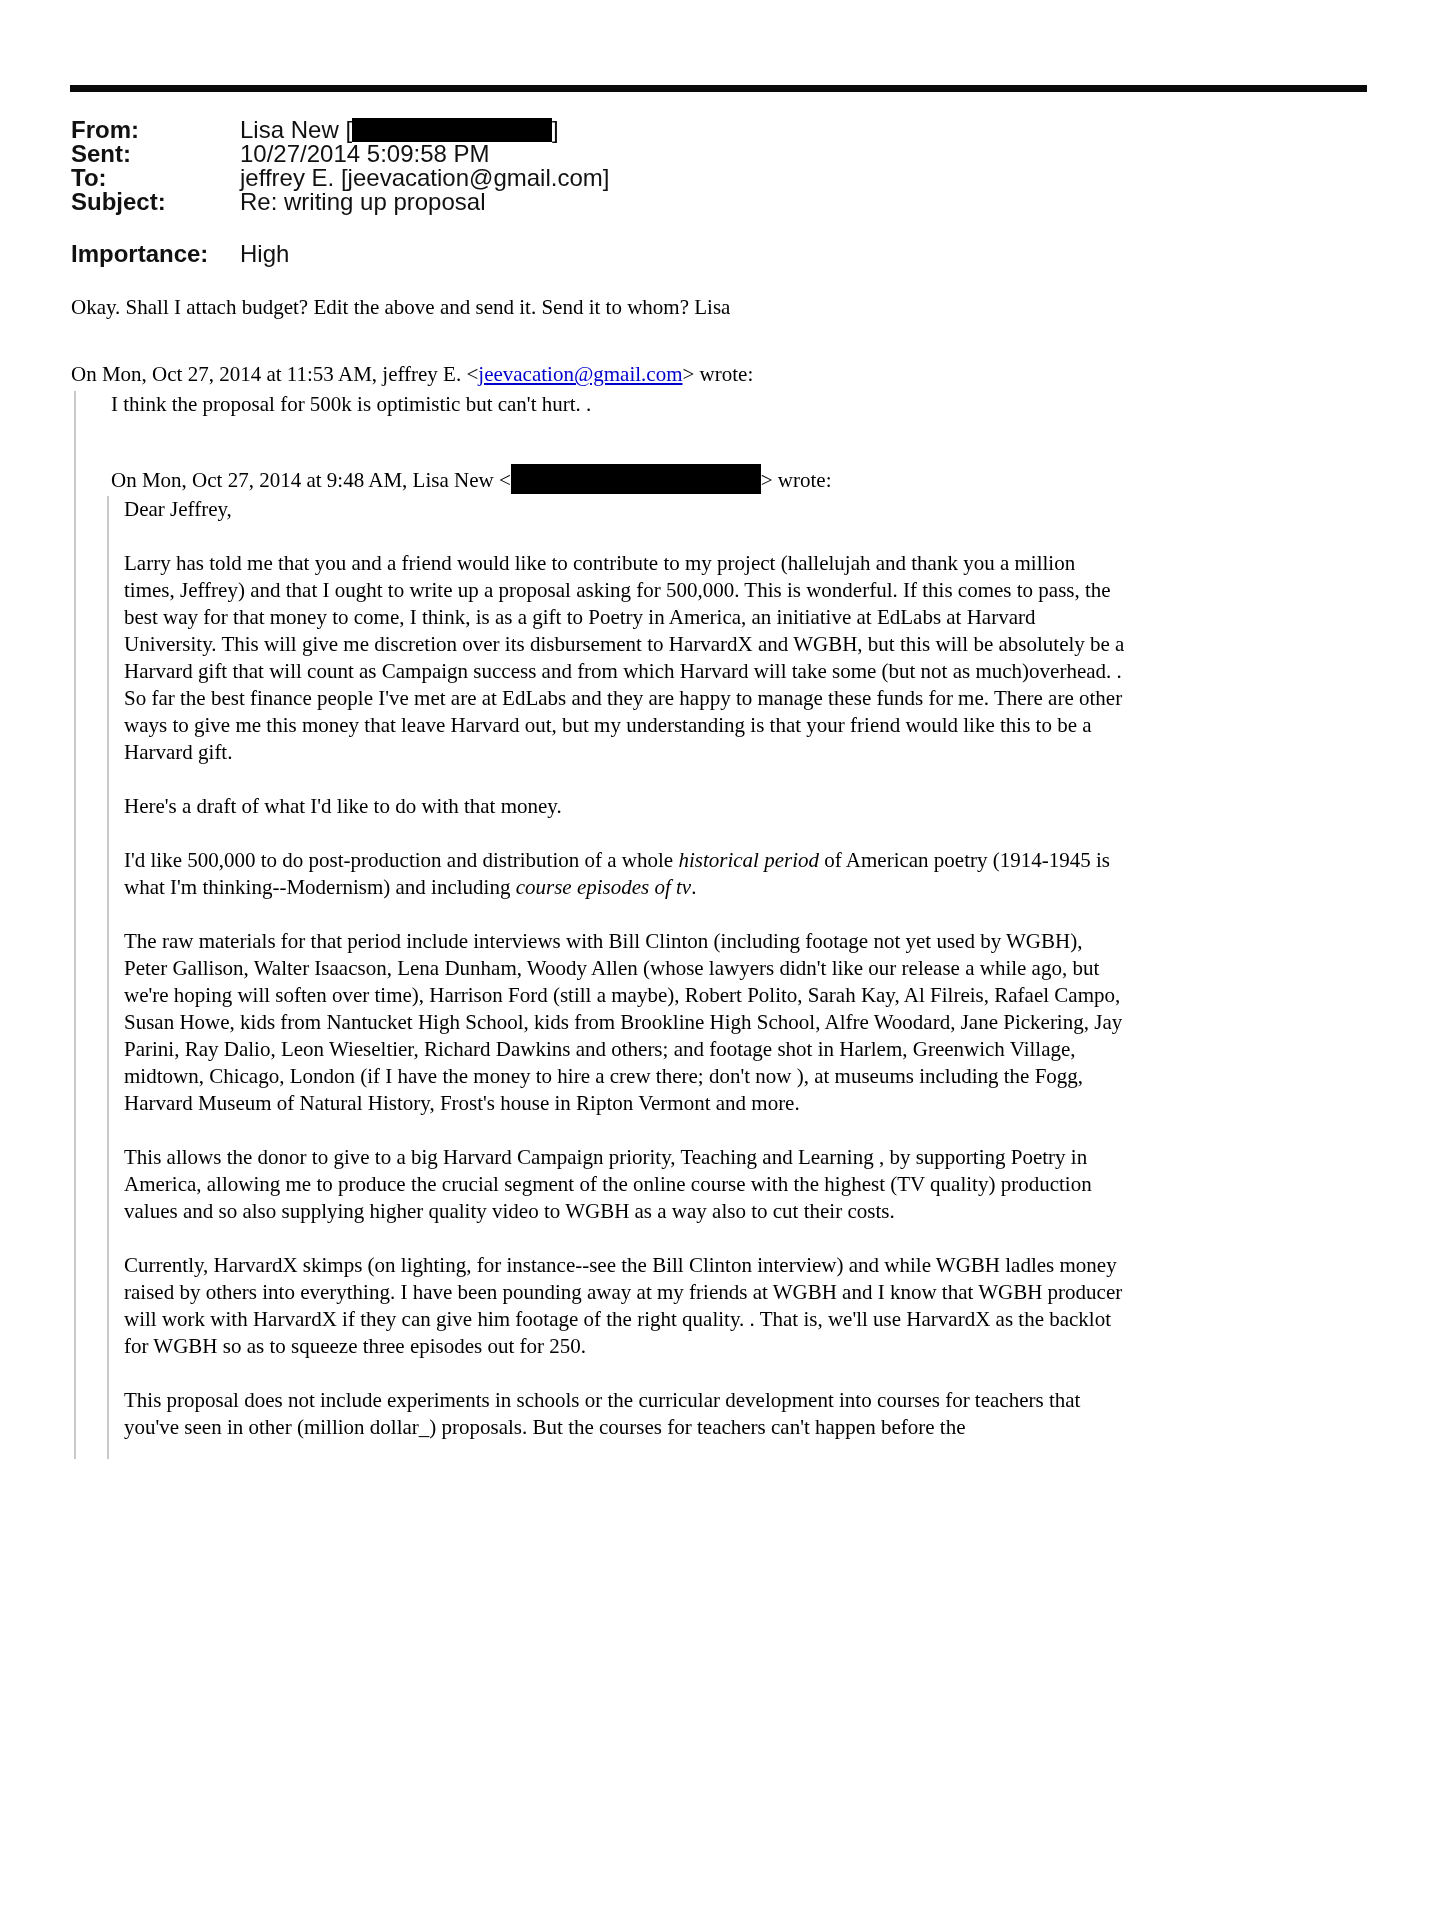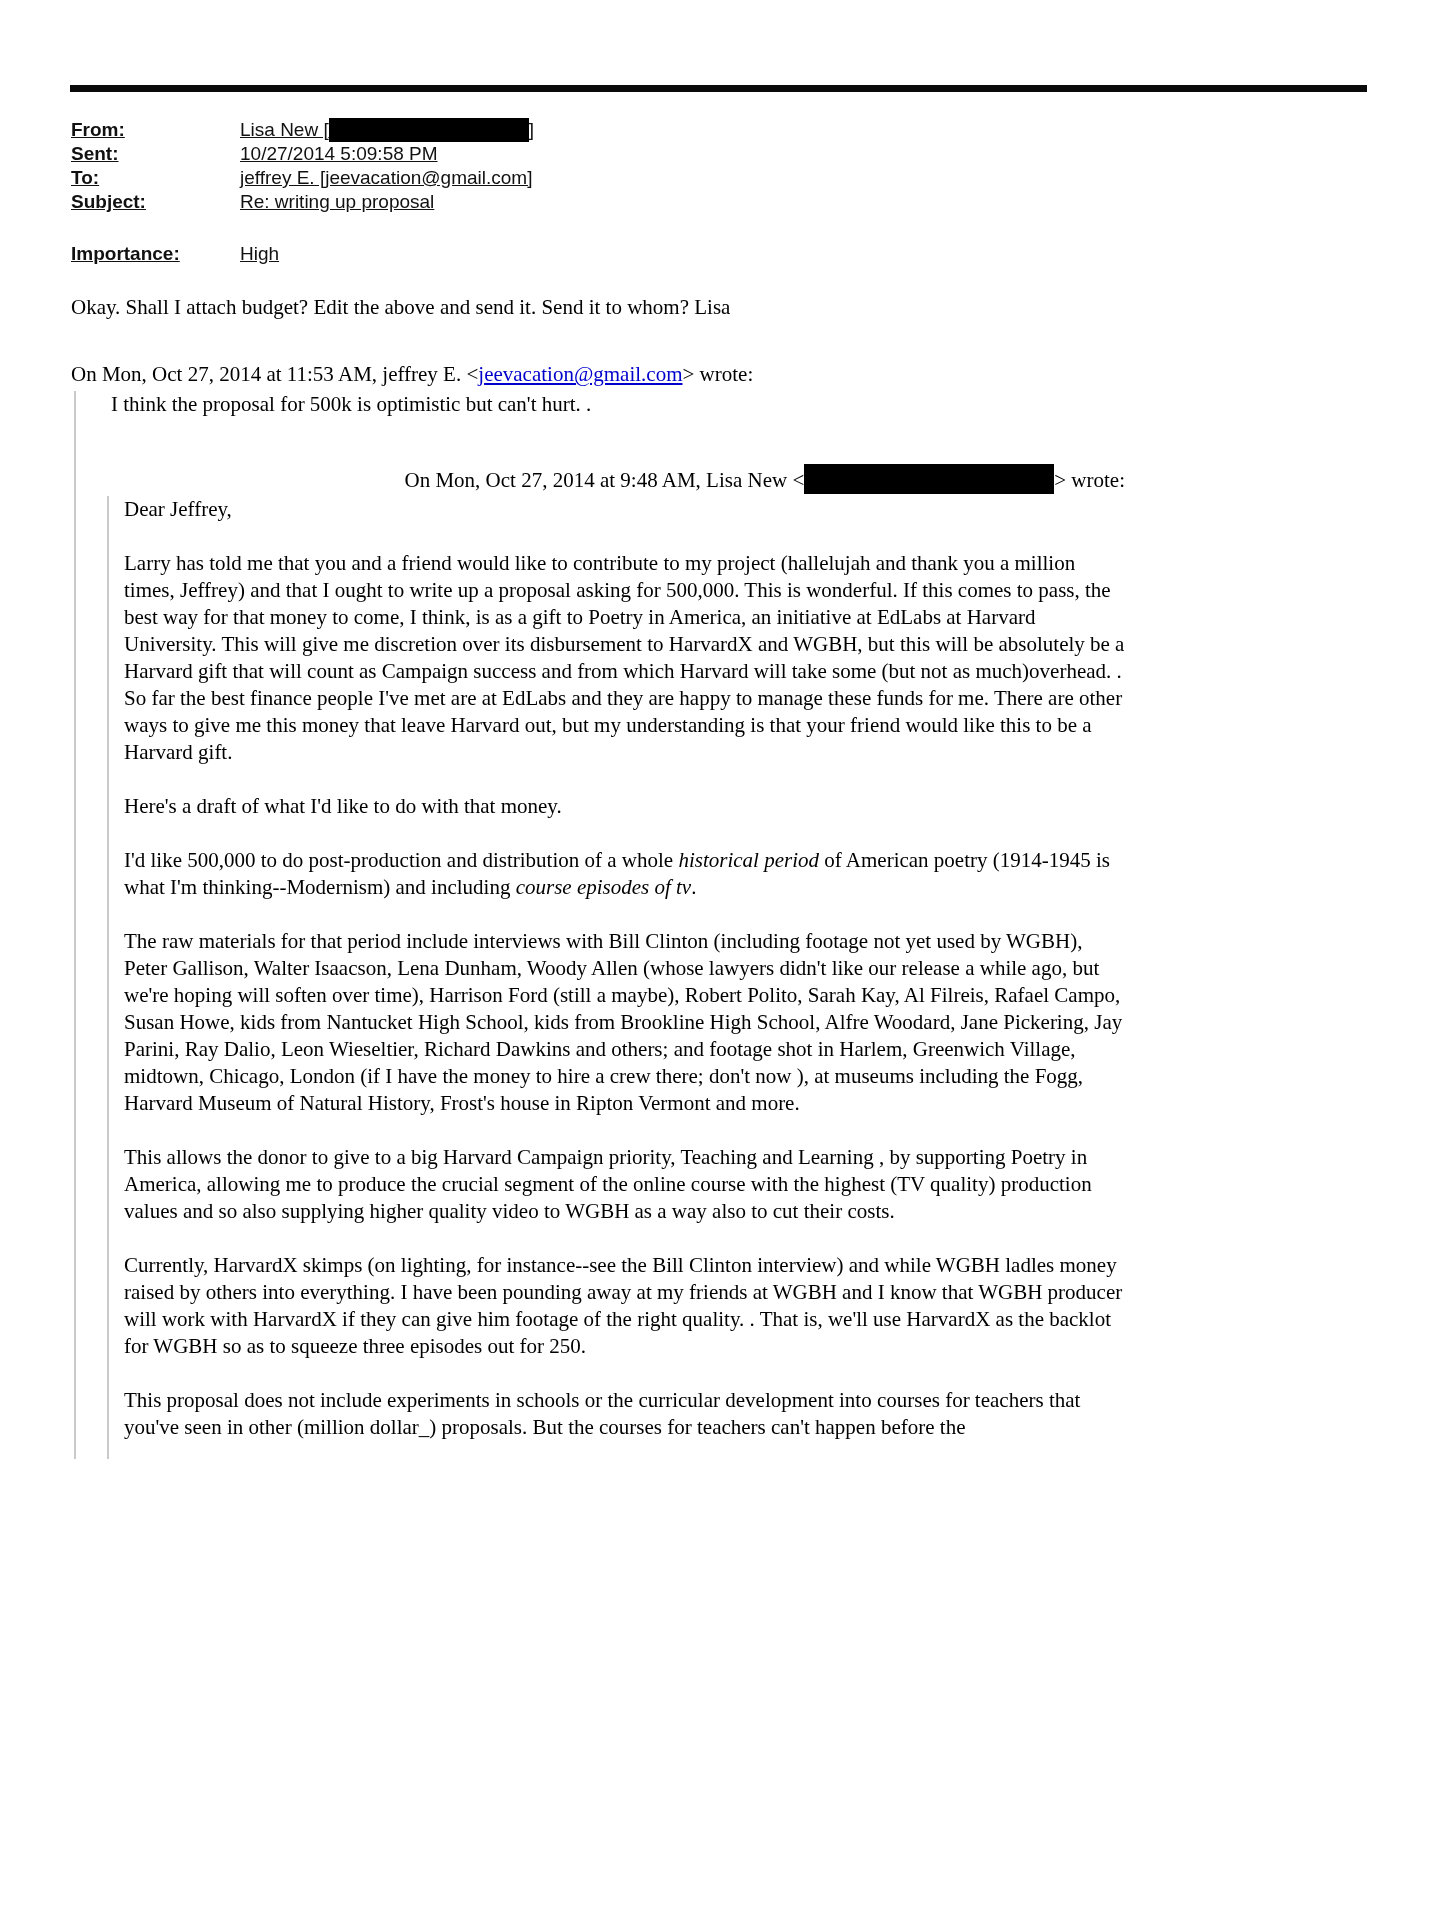--- a/index.html
+++ b/index.html
@@ -20,21 +20,21 @@
   .top-rule{
     position:absolute;left:70px;top:85px;
     width:1297px;height:7px;background:#0a0a0a;
   }
   .content{
     position:absolute;left:71px;top:118px;width:1054px;
   }
   
   .hdr{
     font-family:"Liberation Sans",sans-serif;
-    font-size:19px;line-height:24px;color:#111;text-decoration:underline;
+    font-size:24px;line-height:24px;color:#111;
   }
   .hdr-row{display:grid;grid-template-columns:169px 1fr;}
   .hdr-label{font-weight:bold;}
   .importance{margin-top:28px;}
   .redact{
     display:inline-block;background:var(--redaction);
   }
   .redact-from{width:200px;height:24px;vertical-align:bottom;}
   .redact-quote{width:250px;height:30px;vertical-align:-7px;}
   
@@ -45,21 +45,21 @@
   .intro{margin-top:28px;}
   .q1-header{margin-top:40px;}
   a.mail-link{color:var(--link);text-decoration:underline;cursor:pointer;}
   blockquote{margin:0;}
   .quote1{
     margin-top:3px;margin-left:3px;
     border-left:2px solid var(--quote-bar);
     padding-left:35px;
   }
   .q1-text{margin-top:1px;}
-  .q2-header{margin-top:46px;text-align:right;}
+  .q2-header{margin-top:46px;}
   .quote2{
     margin-top:2px;margin-left:-4px;
     border-left:2px solid var(--quote-bar);
     padding-left:15px;padding-bottom:18px;
   }
   .quote2 p{margin:0;}
   .quote2 p + p{margin-top:27px;}
   
   .bates{
     position:absolute;right:16px;bottom:12px;

